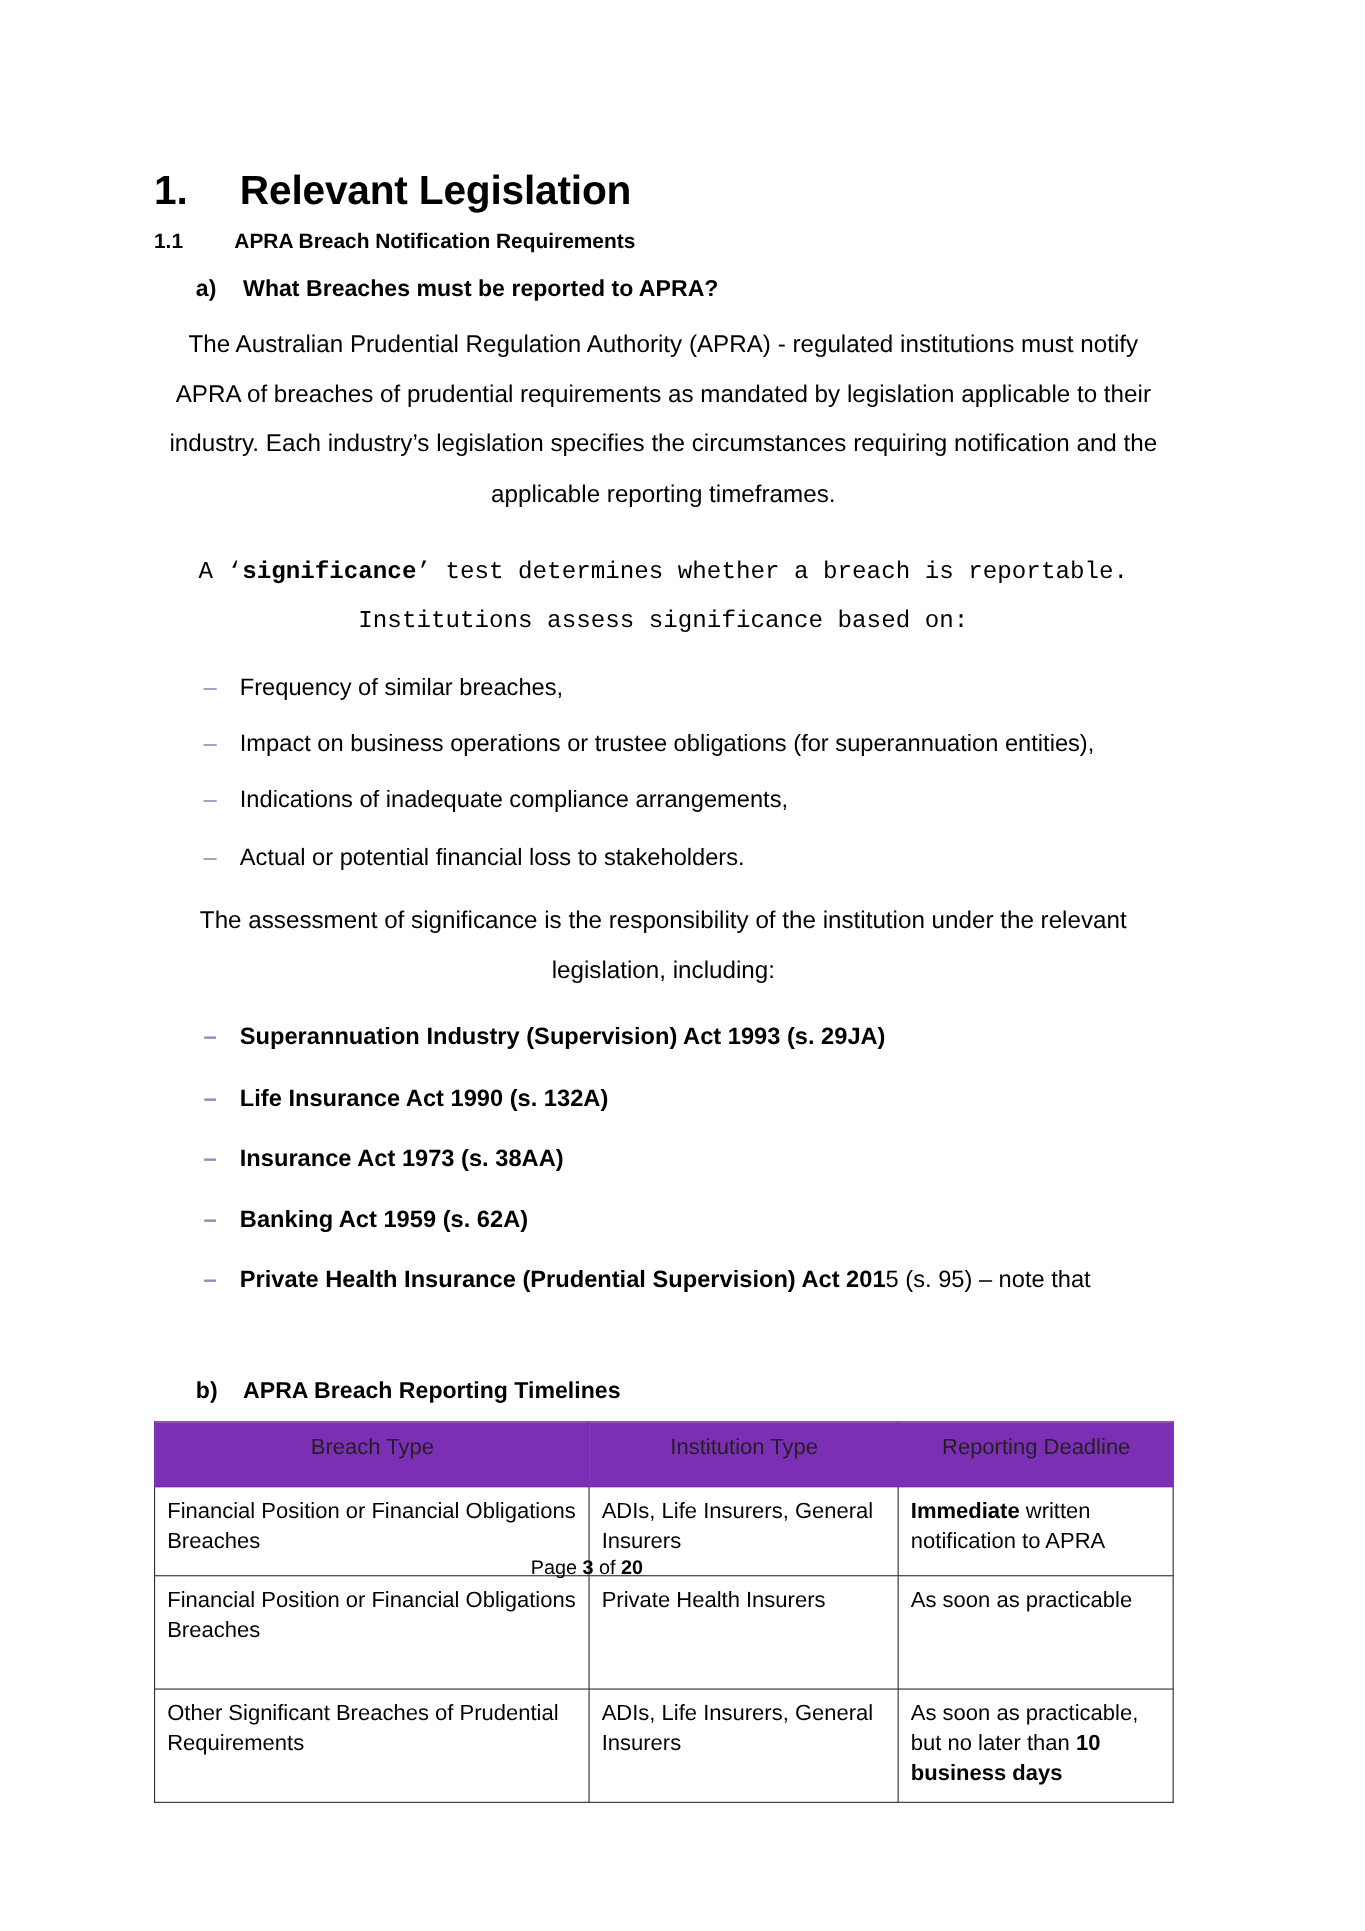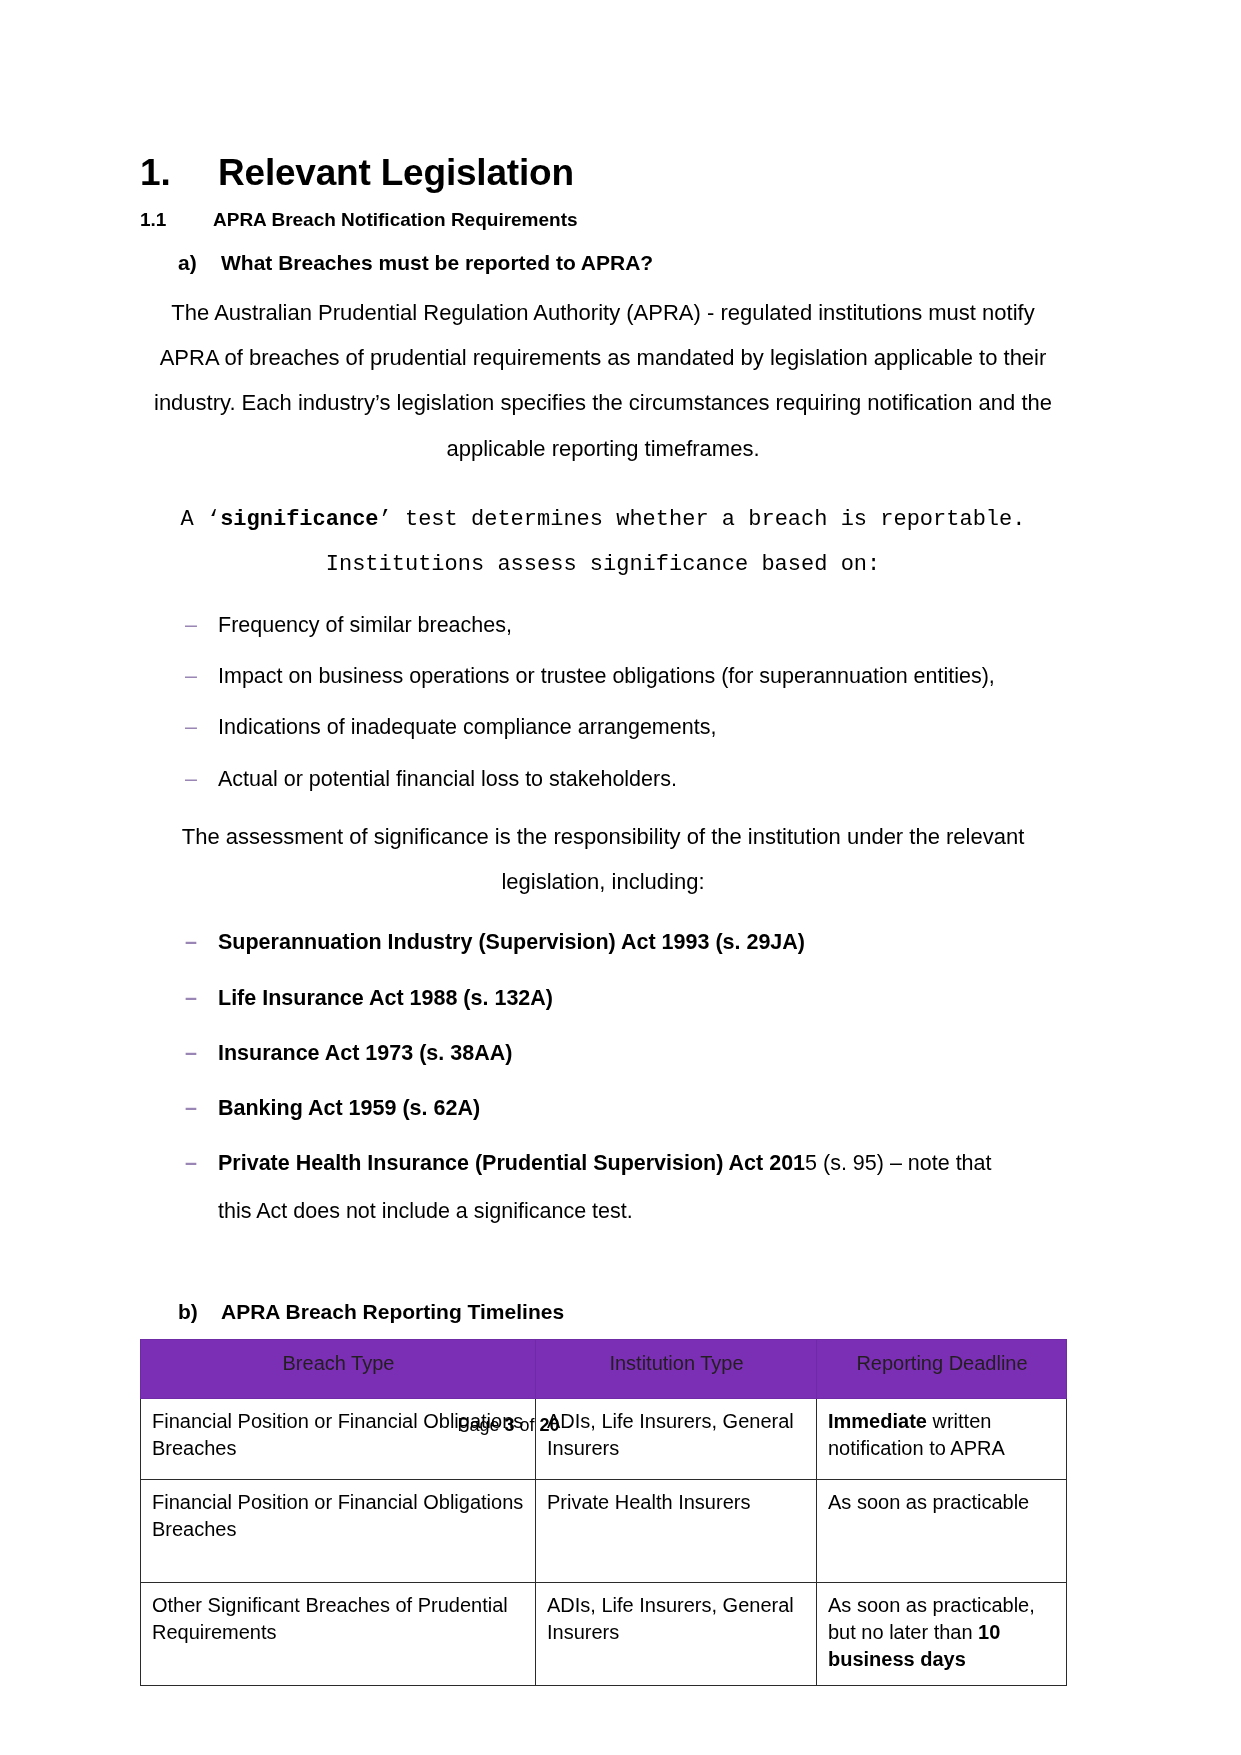--- a/index.html
+++ b/index.html
@@ -133,20 +133,21 @@
 
   
   .page-footer {
     position: absolute;
     left: 0;
     top: 1415px;
     width: 1017px;
     text-align: center;
     font-size: 18px;
     color: #000;
+    padding-left: 25px;
   }
   .page-footer b { font-weight: bold; }
 </style>
 </head>
 <body>
 
 <div class="page">
 
   <h1 class="doc-h1">
     <span class="num">1.</span>
@@ -176,34 +177,33 @@
 
   <p class="body-par">The assessment of significance is the responsibility of the institution under the relevant legislation, including:</p>
 
   <ul class="dash-list bold-list">
     <li>
       <span class="dash">–</span>
       <span>Superannuation Industry (Supervision) Act 1993 (s. 29JA)</span><span class="reg"></span>
     </li>
     <li>
       <span class="dash">–</span>
-      <span>Life Insurance Act 1988 (s. 132A)</span><span class="reg"></span>
+      <span>Life Insurance Act 1990 (s. 132A)</span><span class="reg"></span>
     </li>
     <li>
       <span class="dash">–</span>
       <span>Insurance Act 1973 (s. 38AA)</span><span class="reg"></span>
     </li>
     <li>
       <span class="dash">–</span>
       <span>Banking Act 1959 (s. 62A)</span><span class="reg"></span>
     </li>
     <li>
       <span class="dash">–</span>
       <span>Private Health Insurance (Prudential Supervision) Act 201</span><span class="reg">5 (s. 95) – note that</span>
-      <span class="cont">this Act does not include a significance test.</span>
     </li>
   </ul>
 
   <h3 class="doc-h3 spaced">
     <span class="num">b)</span>
     <span>APRA Breach Reporting Timelines</span>
   </h3>
 
   <table class="apra-table">
     <colgroup>

